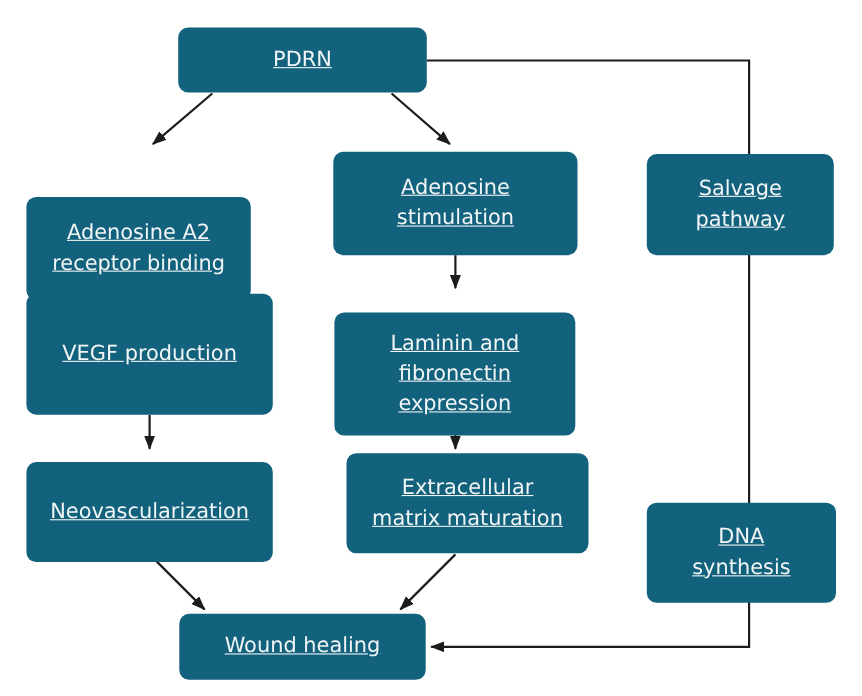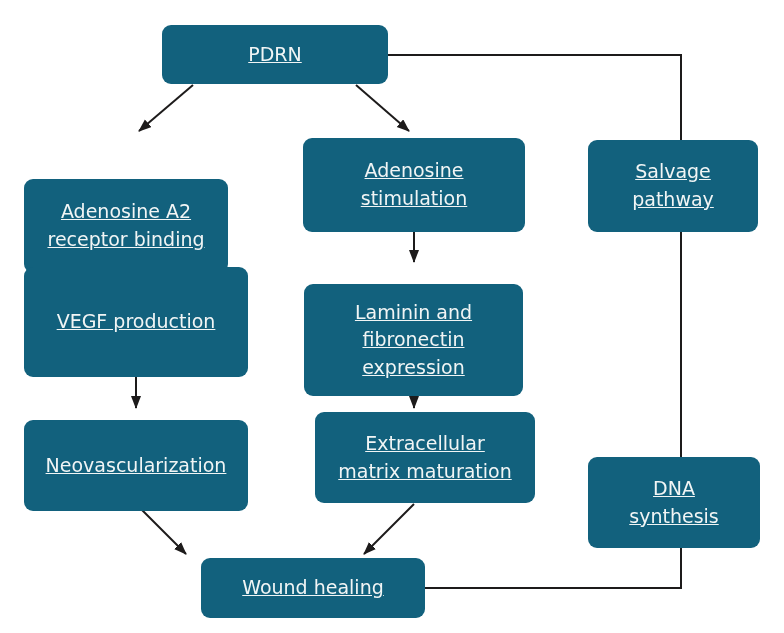--- a/index.html
+++ b/index.html
@@ -91,15 +91,15 @@
 expression</div>
 
   <div class="node" style="left:24px;  top:420px; width:224px; height:91px;">Neovascularization</div>
 
   <div class="node" style="left:303px; top:412px; width:220px; height:91px;margin-left:12px;">Extracellular
 matrix maturation</div>
 
   <div class="node" style="left:588px; top:412px; width:172px; height:91px;margin-top:45px;">DNA
 synthesis</div>
 
-  <div class="node" style="left:163px; top:558px; width:224px; height:60px;margin-left:38px;">Wound healing</div>
+  <div class="node" style="left:163px; top:558px; width:224px; height:60px;">Wound healing</div>
 
 </div>
 
 </body></html>

